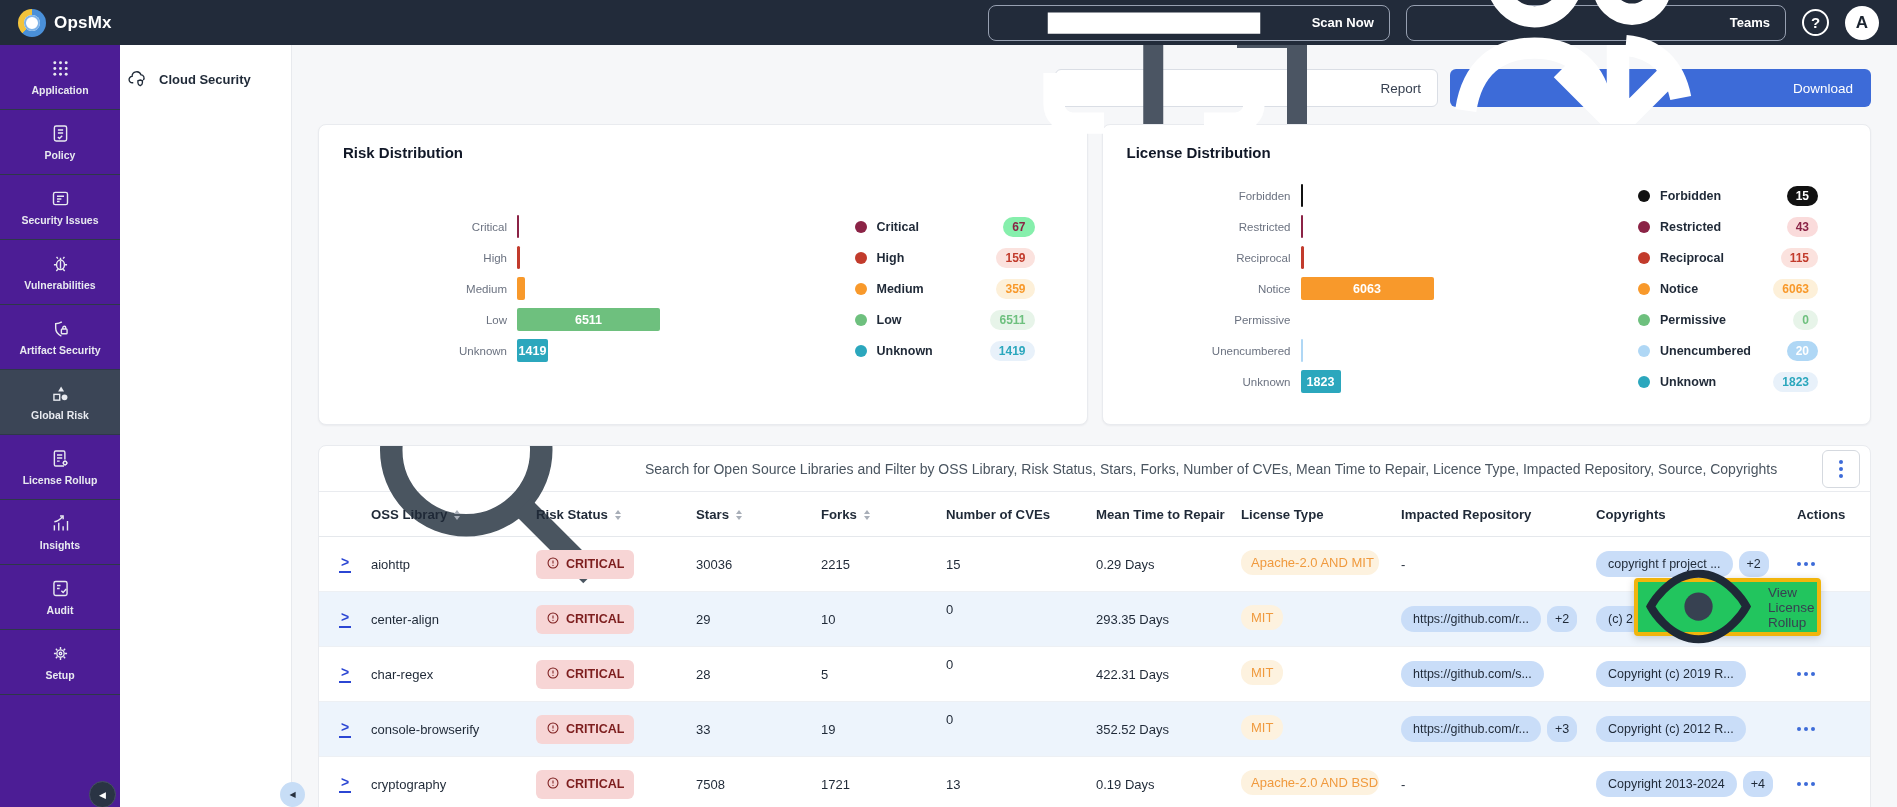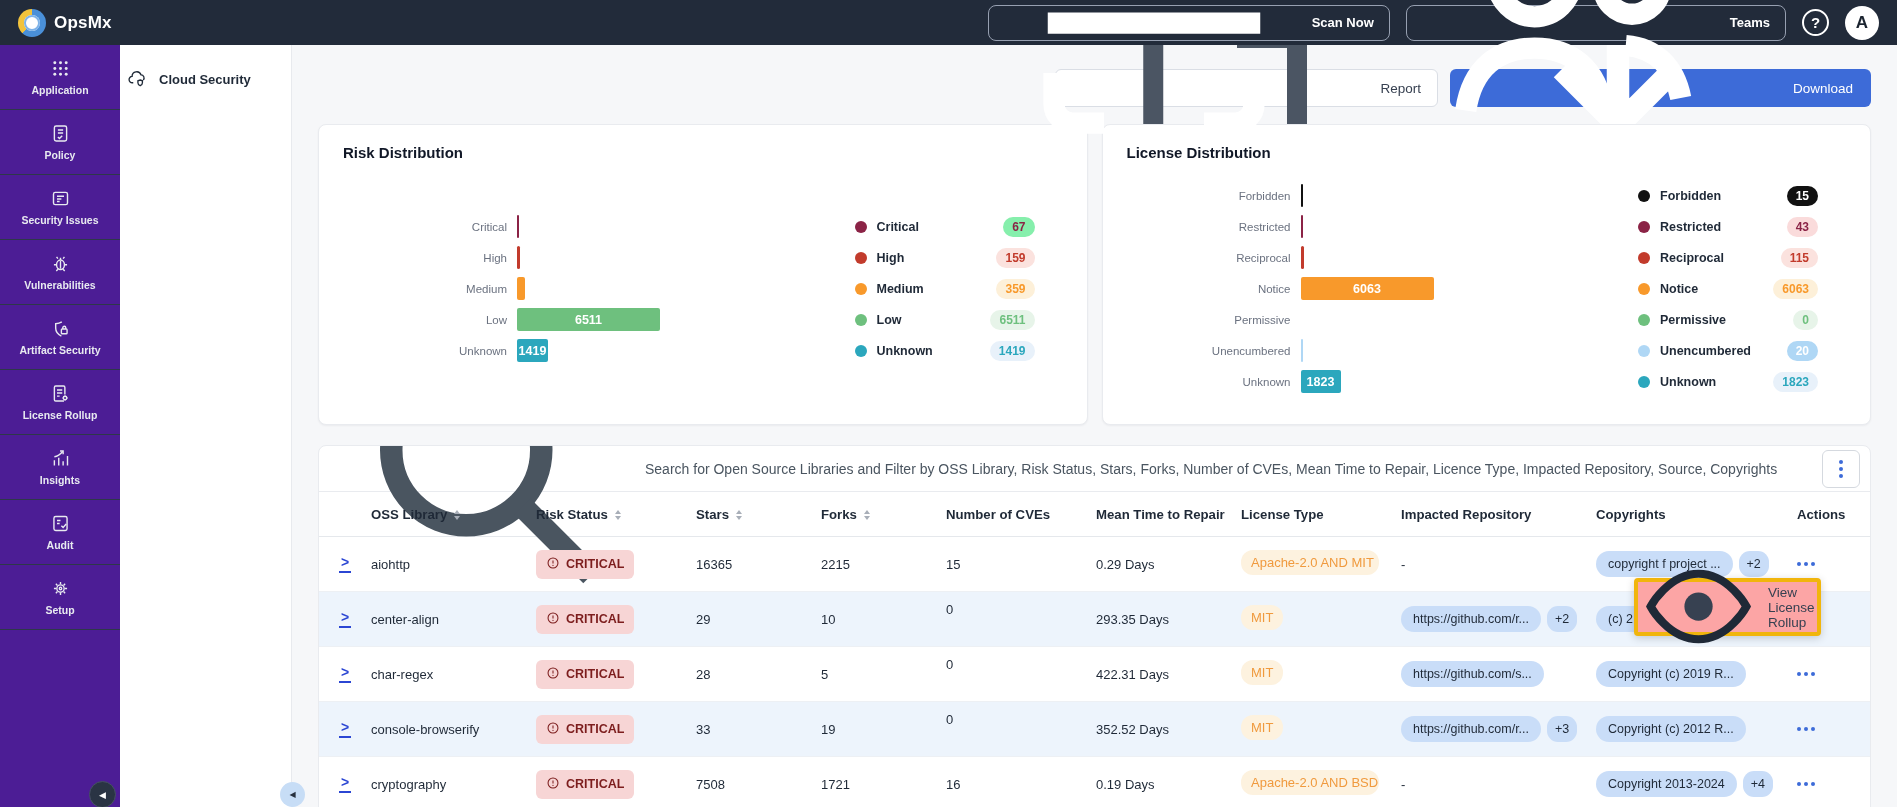--- a/index.html
+++ b/index.html
@@ -120,21 +120,21 @@
   .pill { display:inline-block; background:#C9DDF8; color:#1F2937; font-size:12.5px;
             padding:6px 12px; border-radius:14px; white-space:nowrap; max-width:152px; overflow:hidden; cursor:pointer; }
   .pill.more { padding:6px 8px; border-radius:11px; max-width:none; }
   .cell-dash { color:#1F2937; }
   .cves-raised { align-self:flex-start; padding-top:10px; }
   .actions-dots { display:flex; gap:3px; cursor:pointer; }
   .actions-dots i { width:4px; height:4px; border-radius:50%; background:#3D6BD8; }
 
   
   .rollup-tip { position:absolute; left:1634px; top:578px; width:187px; height:58px;
-            background:#fca5a5; border:4px solid #F1B50C; border-radius:4px; z-index:60;
+            background:#22c55e; border:4px solid #F1B50C; border-radius:4px; z-index:60;
             display:flex; align-items:center; justify-content:center; gap:9px;
             font-size:13.5px; color:#374151; box-shadow:0 2px 8px rgba(0,0,0,.18); cursor:pointer; }
   .rollup-tip svg { width:17px; height:17px; stroke:#1F2937; fill:none; stroke-width:1.6; }
 </style>
 </head>
 <body>
 
 <div class="app">
 
   <div class="topbar">
@@ -218,20 +218,30 @@
       <div class="sb-item">
     <span class="sb-icon">
           <svg viewBox="0 0 24 24">
             <path d="M13.5 4.5C11.5 5.8 9.3 6.4 6.5 6.5v5c0 4.4 2.8 7.5 6.5 9.2"></path>
             <rect x="13" y="12.5" width="6.5" height="5.5" rx="1"></rect>
             <path d="M14.6 12.5v-1.4a1.7 1.7 0 013.4 0v1.4"></path>
           </svg>
         </span>
     <span class="sb-label">Artifact Security</span>
       </div>
+      <div class="sb-item active">
+    <span class="sb-icon">
+          <svg viewBox="0 0 24 24">
+            <path d="M12.7 4l3.4 5.8H9.3z" fill="currentColor" stroke="none"></path>
+            <rect x="4.5" y="13" width="6.6" height="6.6"></rect>
+            <circle cx="16.6" cy="16.4" r="3.3" fill="currentColor" stroke="none"></circle>
+          </svg>
+        </span>
+    <span class="sb-label">Global Risk</span>
+      </div>
       <div class="sb-item">
     <span class="sb-icon">
           <svg viewBox="0 0 24 24">
             <path d="M16 20.5H6.5a1.5 1.5 0 01-1.5-1.5V5A1.5 1.5 0 016.5 3.5h9A1.5 1.5 0 0117 5v8"></path>
             <path d="M8 8h6M8 11.5h6M8 15h3"></path>
             <circle cx="17.2" cy="17.2" r="2"></circle>
             <path d="M17.2 14.4v1M17.2 19v1M14.4 17.2h1M19 17.2h1"></path>
           </svg>
         </span>
     <span class="sb-label">License Rollup</span>
@@ -532,21 +542,21 @@
               <span class="expander">&gt;</span>
             </div>
     <div class="c1">aiohttp</div>
     <div class="c2">
       <span class="badge-critical">
         <span><svg viewBox="0 0 24 24">
                     <circle cx="12" cy="12" r="8.5"></circle>
                     <path d="M12 7.5v5.2"></path>
                     <circle cx="12" cy="16.2" r="1" fill="currentColor" stroke="none"></circle>
                   </svg></span>CRITICAL</span></div>
-    <div class="c3">16365</div>
+    <div class="c3">30036</div>
     <div class="c4">2215</div>
     <div class="c5 ">15</div>
     <div class="c6">0.29 Days</div>
     <div class="c7"><span class="badge-license">Apache-2.0 AND MIT</span></div>
     <div class="c8">
               <span class="cell-dash">-</span>
             </div>
     <div class="c9">
       <span class="pill">copyright f project ...</span>
       <span class="pill more">+2</span>
@@ -661,21 +671,21 @@
     <div class="c1">cryptography</div>
     <div class="c2">
       <span class="badge-critical">
         <span><svg viewBox="0 0 24 24">
                     <circle cx="12" cy="12" r="8.5"></circle>
                     <path d="M12 7.5v5.2"></path>
                     <circle cx="12" cy="16.2" r="1" fill="currentColor" stroke="none"></circle>
                   </svg></span>CRITICAL</span></div>
     <div class="c3">7508</div>
     <div class="c4">1721</div>
-    <div class="c5 ">16</div>
+    <div class="c5 ">13</div>
     <div class="c6">0.19 Days</div>
     <div class="c7"><span class="badge-license">Apache-2.0 AND BSD</span></div>
     <div class="c8">
               <span class="cell-dash">-</span>
             </div>
     <div class="c9">
       <span class="pill">Copyright 2013-2024</span>
       <span class="pill more">+4</span>
             </div>
     <div class="c10">

